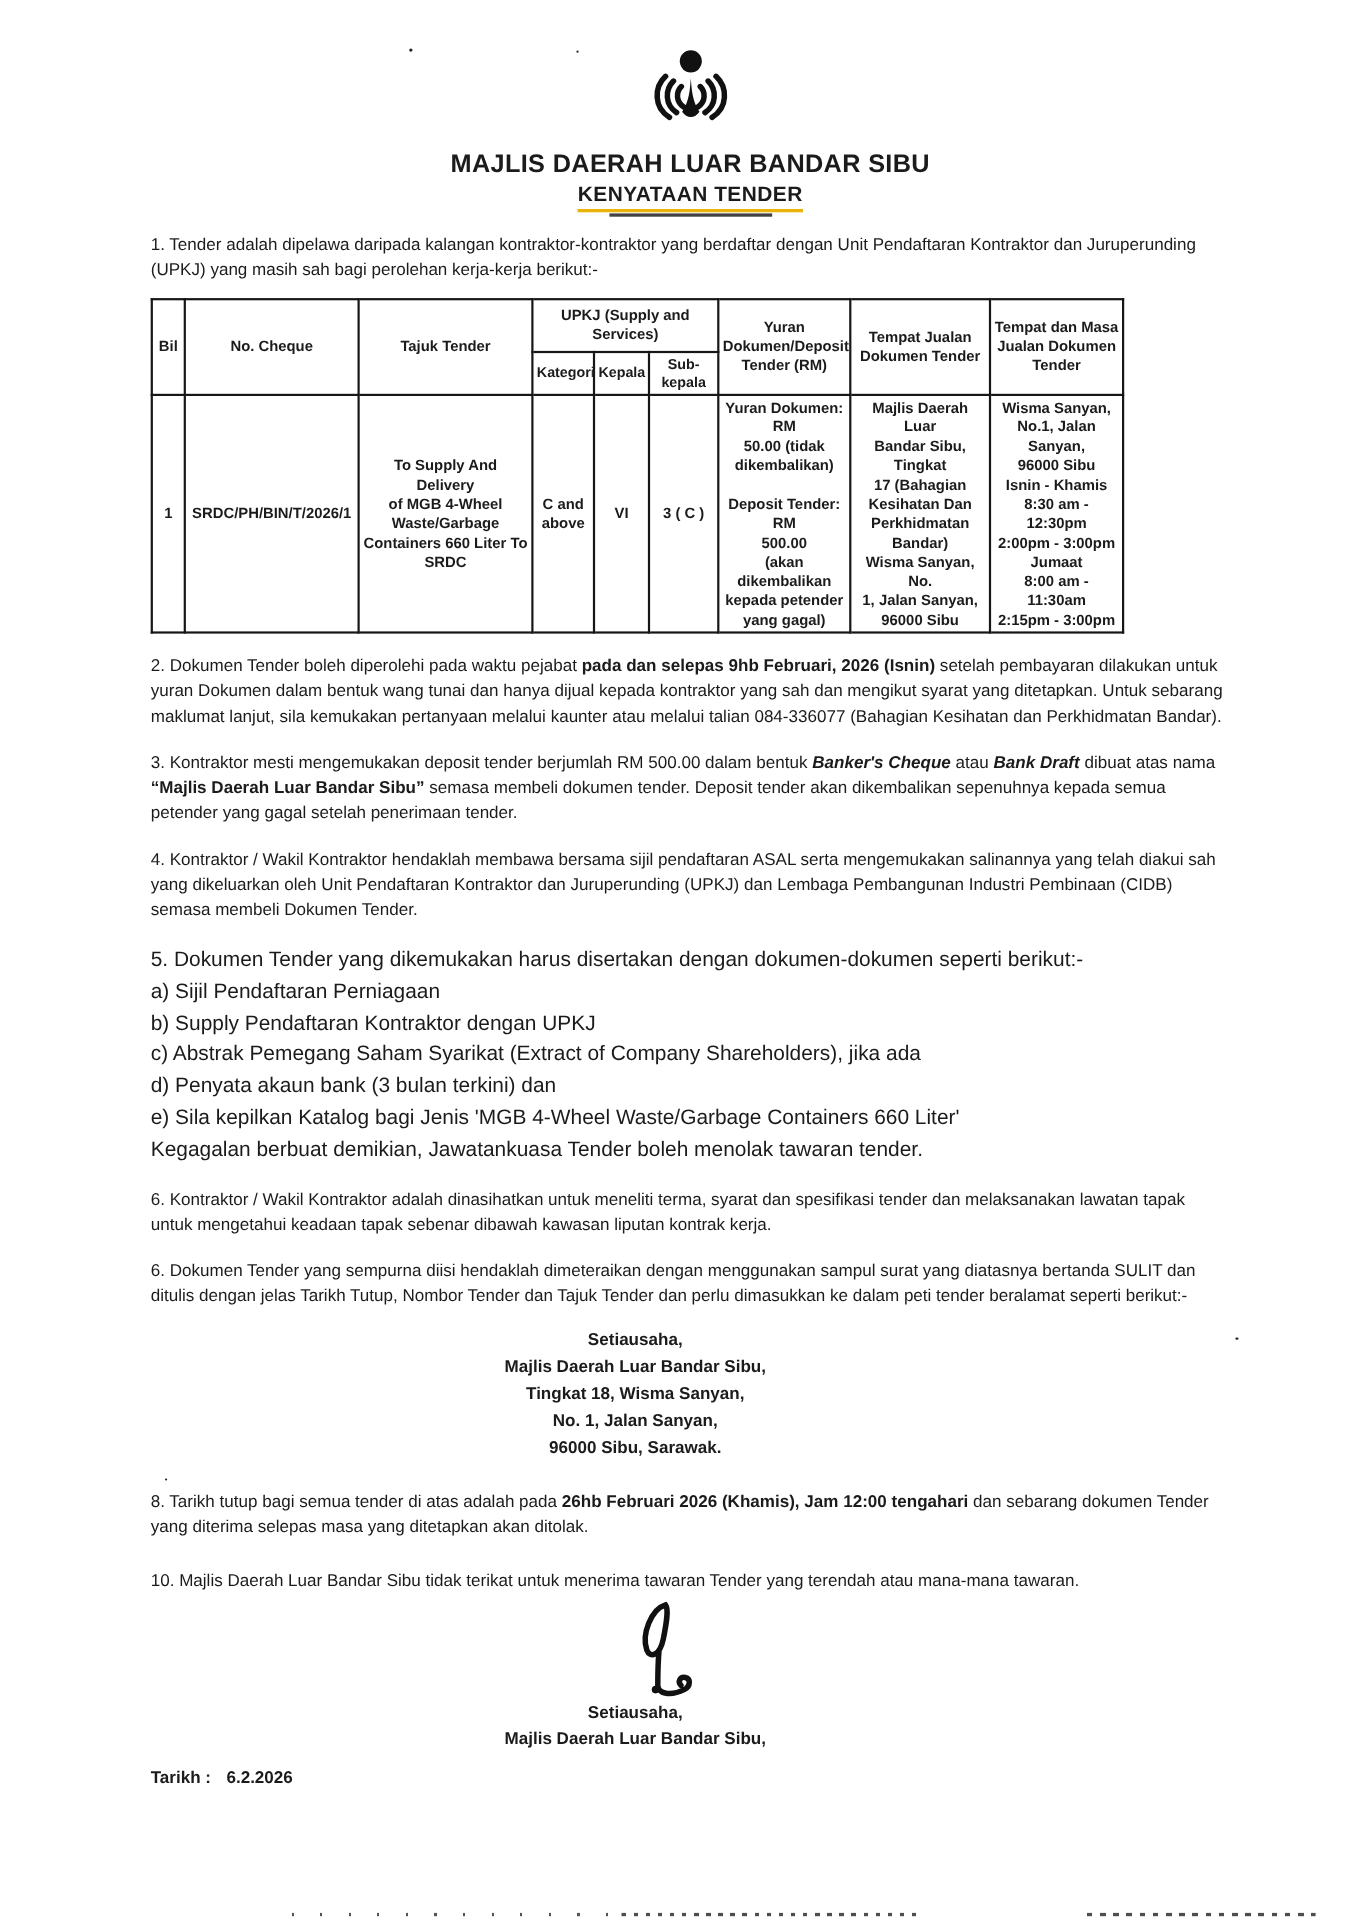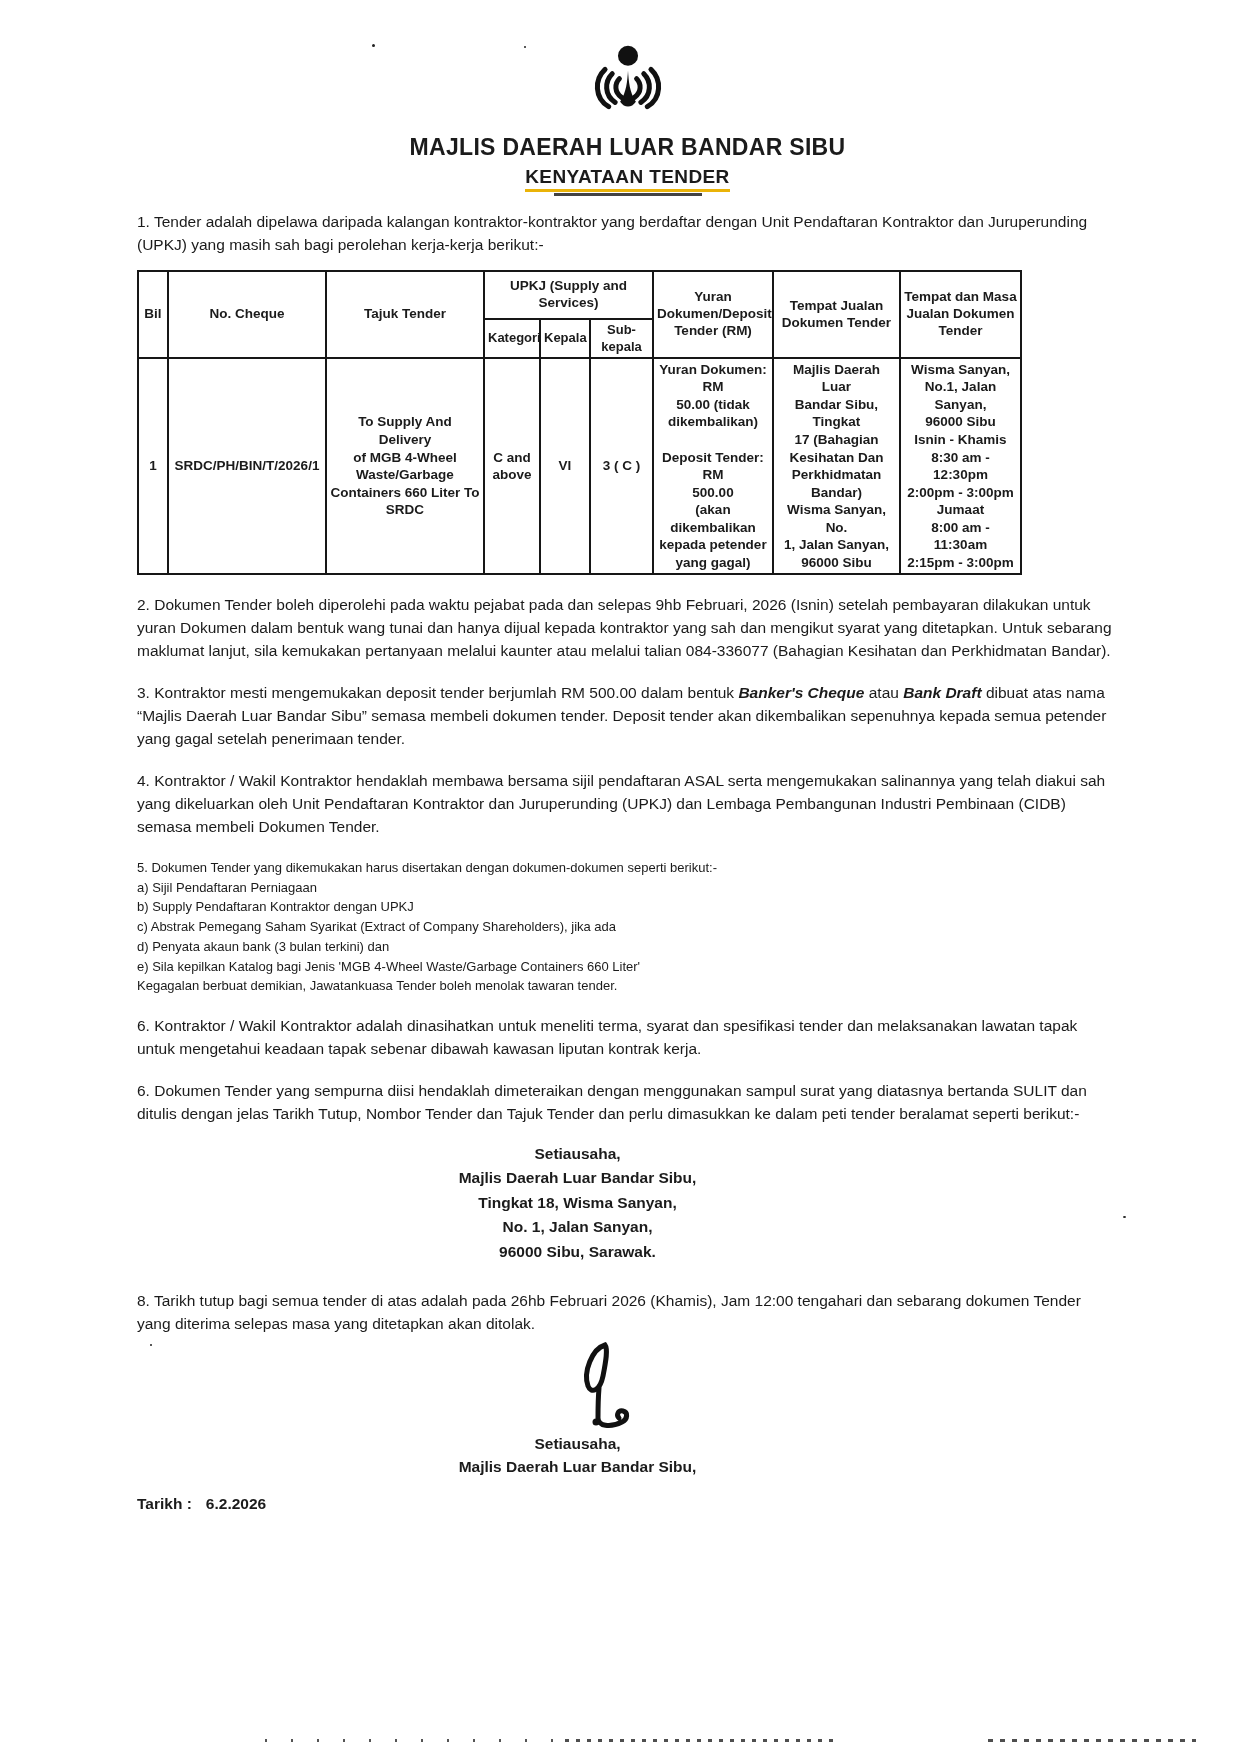--- a/index.html
+++ b/index.html
@@ -25,21 +25,21 @@
     margin:4px 0 0;line-height:1.2;
   }
   .doc-title .underlined{
     display:inline-block;border-bottom:3px solid #eab308;padding-bottom:1px;
   }
   .underline-echo{width:148px;height:3px;background:#222;margin:1px auto 0;opacity:.85;}
   .body-text{
     font-size:15.5px;line-height:1.48;margin:0;
   }
   .para{margin-top:19px;}
-  b.run{font-weight:normal;}
+  b.run{font-weight:bold;}
   .bi{font-weight:bold;font-style:italic;}
   
   table.tender{
     border-collapse:collapse;table-layout:fixed;
     width:883px;margin-top:13px;
   }
   table.tender th, table.tender td{
     border:2px solid #161616;
     text-align:center;vertical-align:middle;
     padding:2px 3px;
@@ -48,21 +48,21 @@
   }
   table.tender th{font-size:13.5px;line-height:1.25;}
   table.tender td{font-size:13.5px;line-height:1.3;}
   .prewrap{white-space:pre-line;}
   tr.hdr1 th{height:42px;}
   tr.hdr2 th{height:30px;font-size:13px;}
   tr.datarow td{height:196px;}
   td.small{font-size:12.3px;line-height:1.35;}
   td.smaller{font-size:12px;line-height:1.3;}
   
-  .list-line{font-size:13px;line-height:1.52;}
+  .list-line{font-size:19px;line-height:1.52;}
   
   .address-block{
     margin-top:16px;font-weight:bold;font-size:15.5px;line-height:1.58;
     white-space:pre-line;
   }
   .sig-area{margin-top:4px;}
   .sig-svg{display:block;margin:0 auto;margin-left:428px;}
   .closing-line{font-weight:bold;font-size:15.5px;line-height:1.5;}
   .date-line{
     margin-top:16px;text-align:left;font-weight:bold;font-size:15.5px;
@@ -208,20 +208,21 @@
 
   <div class="center-col address-block">Setiausaha,
 Majlis Daerah Luar Bandar Sibu,
 Tingkat 18, Wisma Sanyan,
 No. 1, Jalan Sanyan,
 96000 Sibu, Sarawak.</div>
 
   <p class="body-text" style="margin-top:26px;"><span>8. Tarikh tutup bagi semua tender di atas adalah pada </span><b class="run">26hb Februari 2026 (Khamis), Jam 12:00 tengahari</b><span> dan sebarang dokumen Tender yang diterima selepas masa yang ditetapkan akan ditolak.</span></p>
 
 
+  <p class="body-text" style="margin-top:26px;">10. Majlis Daerah Luar Bandar Sibu tidak terikat untuk menerima tawaran Tender yang terendah atau mana-mana tawaran.</p>
 
   <div class="center-col sig-area">
     <svg class="sig-svg" width="92" height="92" viewBox="0 0 92 92" aria-hidden="true">
       <g fill="none" stroke="#111" stroke-width="5" stroke-linecap="round">
         <path d="M40 5 C27 9 18 32 23 46 C26 54 35 51 38 36 C41 21 43 9 40 5 Z"></path>
         <path d="M34 48 C33 60 33 70 33 78 C33 86 45 88 57 82 C63 79 63 72 58 71 C53 70 51 75 54 78"></path>
       </g>
       <circle cx="31" cy="82" r="3.5" fill="#111"></circle>
     </svg>
     <div class="closing-line">Setiausaha,</div>

